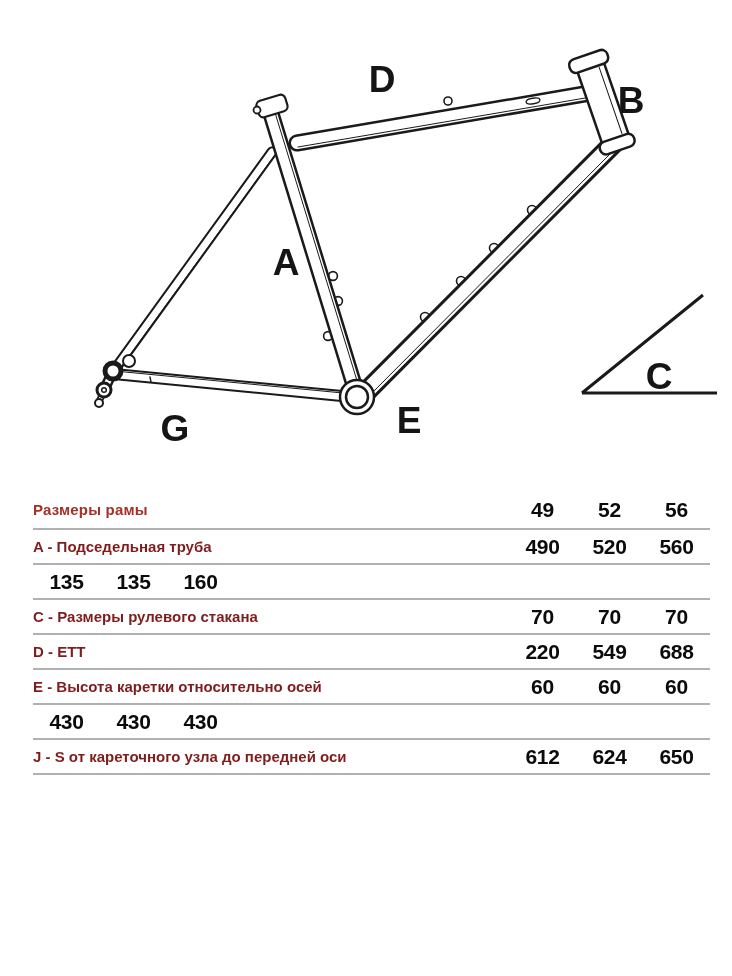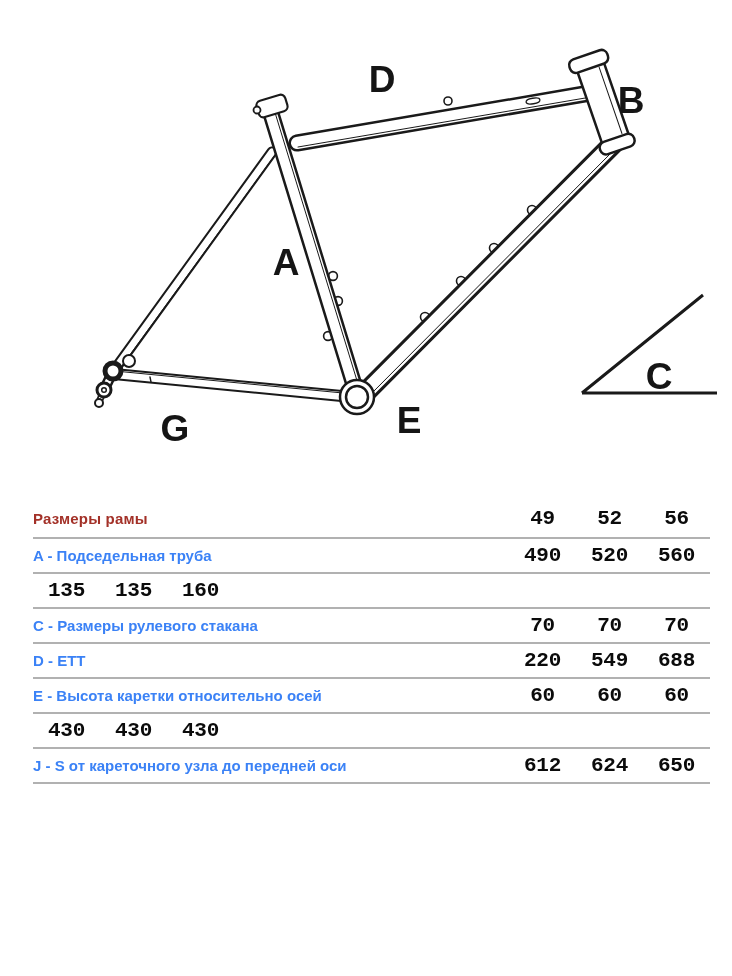--- a/index.html
+++ b/index.html
@@ -3,28 +3,28 @@
 <meta charset="utf-8">
 <style>
   html,body{margin:0;padding:0;background:#ffffff;}
   .page{position:relative;width:732px;height:976px;background:#ffffff;overflow:hidden;
         font-family:"Liberation Sans",sans-serif;}
   .diagram{position:absolute;left:0;top:0;width:732px;height:480px;}
   .diagram svg{position:absolute;left:0;top:0;}
   .letters{position:absolute;left:0;top:0;width:732px;height:480px;pointer-events:none;}
   .letter{position:absolute;transform:translate(-50%,-50%);
           font-size:37px;font-weight:700;color:#151515;line-height:1;}
-  .spec-table{position:absolute;left:33px;top:490px;width:677px;margin-top:9px;}
+  .spec-table{position:absolute;left:33px;top:490px;width:677px;}
   .thead{height:38px;display:flex;align-items:center;border-bottom:2px solid #b1b1b1;}
   .ttitle{flex:1;font-size:15px;font-weight:700;letter-spacing:.2px;}
   .trow{height:33px;display:flex;align-items:center;border-bottom:2px solid #b1b1b1;}
-  .tlabel{flex:1;font-size:15px;font-weight:700;color:#3b82f6;}
+  .tlabel{flex:1;font-size:15px;font-weight:700;color:#7f1d1d;}
   .vals{width:201px;display:flex;align-items:center;}
   .val{width:67px;text-align:center;font-size:21px;font-weight:700;color:#0b0b0b;
-       letter-spacing:-0.3px;line-height:1;font-family:Liberation Mono, monospace;}
+       letter-spacing:-0.3px;line-height:1;}
 </style>
 </head>
 <body>
 
 <div class="page">
 
   <div class="diagram">
     <svg width="732" height="480" viewBox="0 0 732 480">
       <g fill="none" stroke="#1a1a1a" stroke-linecap="round" stroke-linejoin="round">
 

